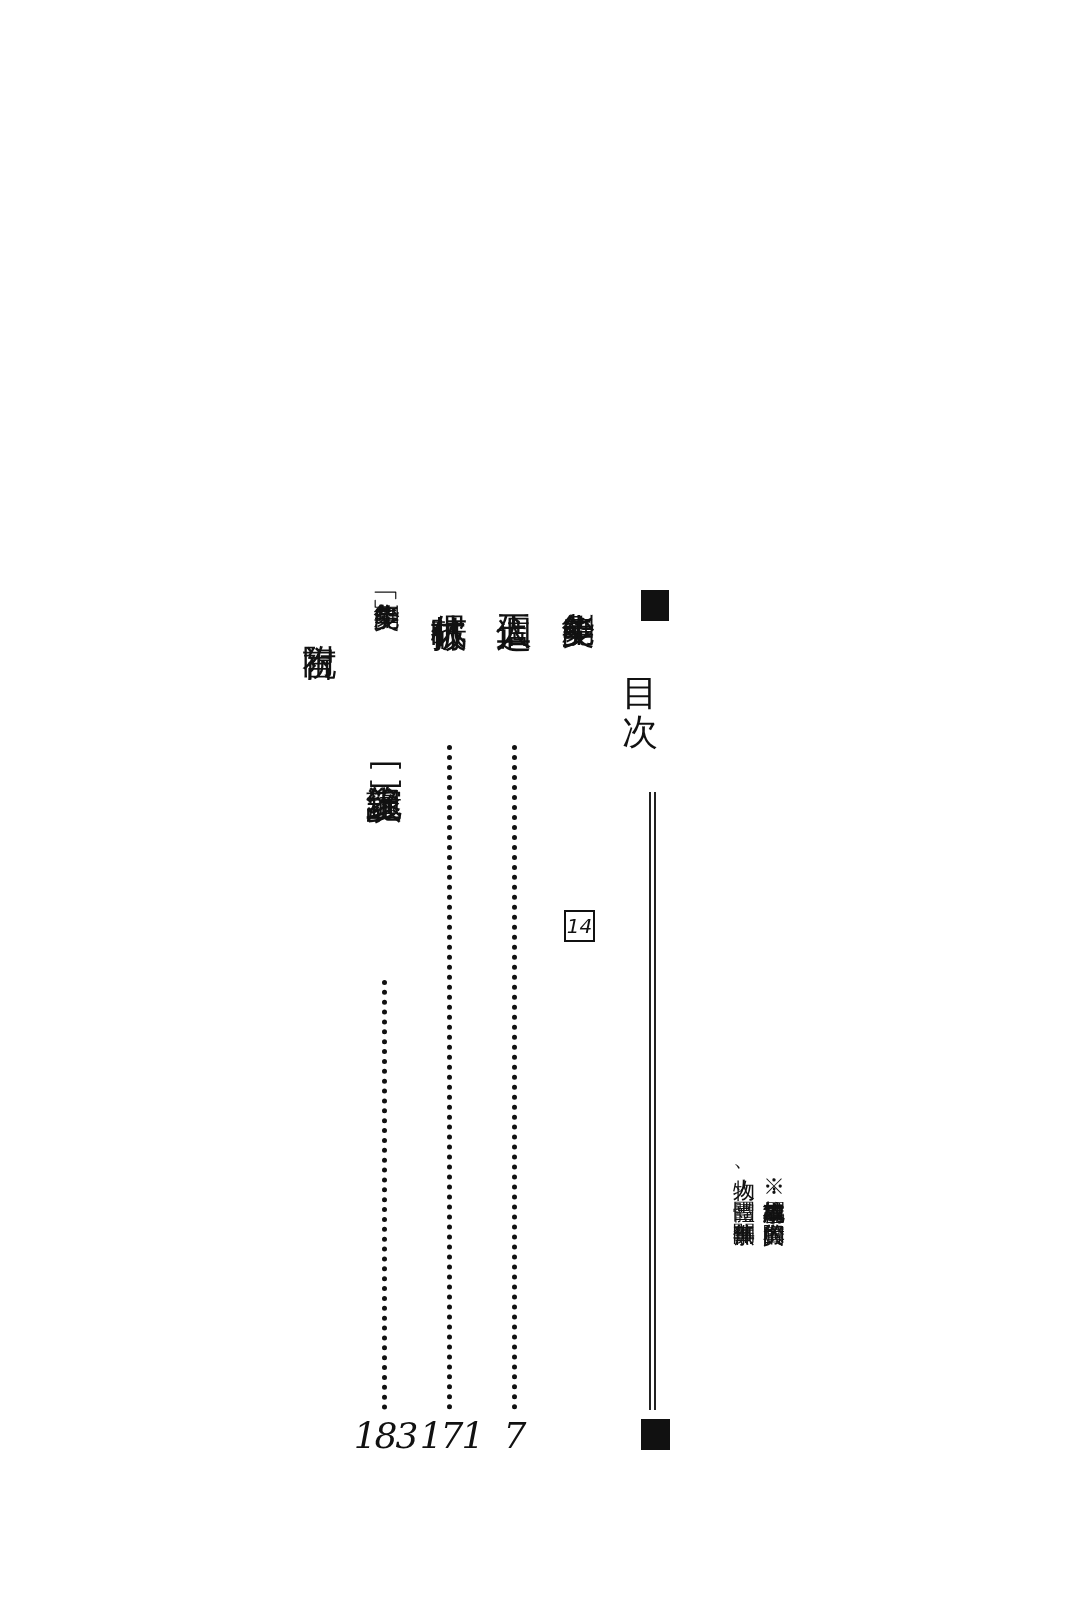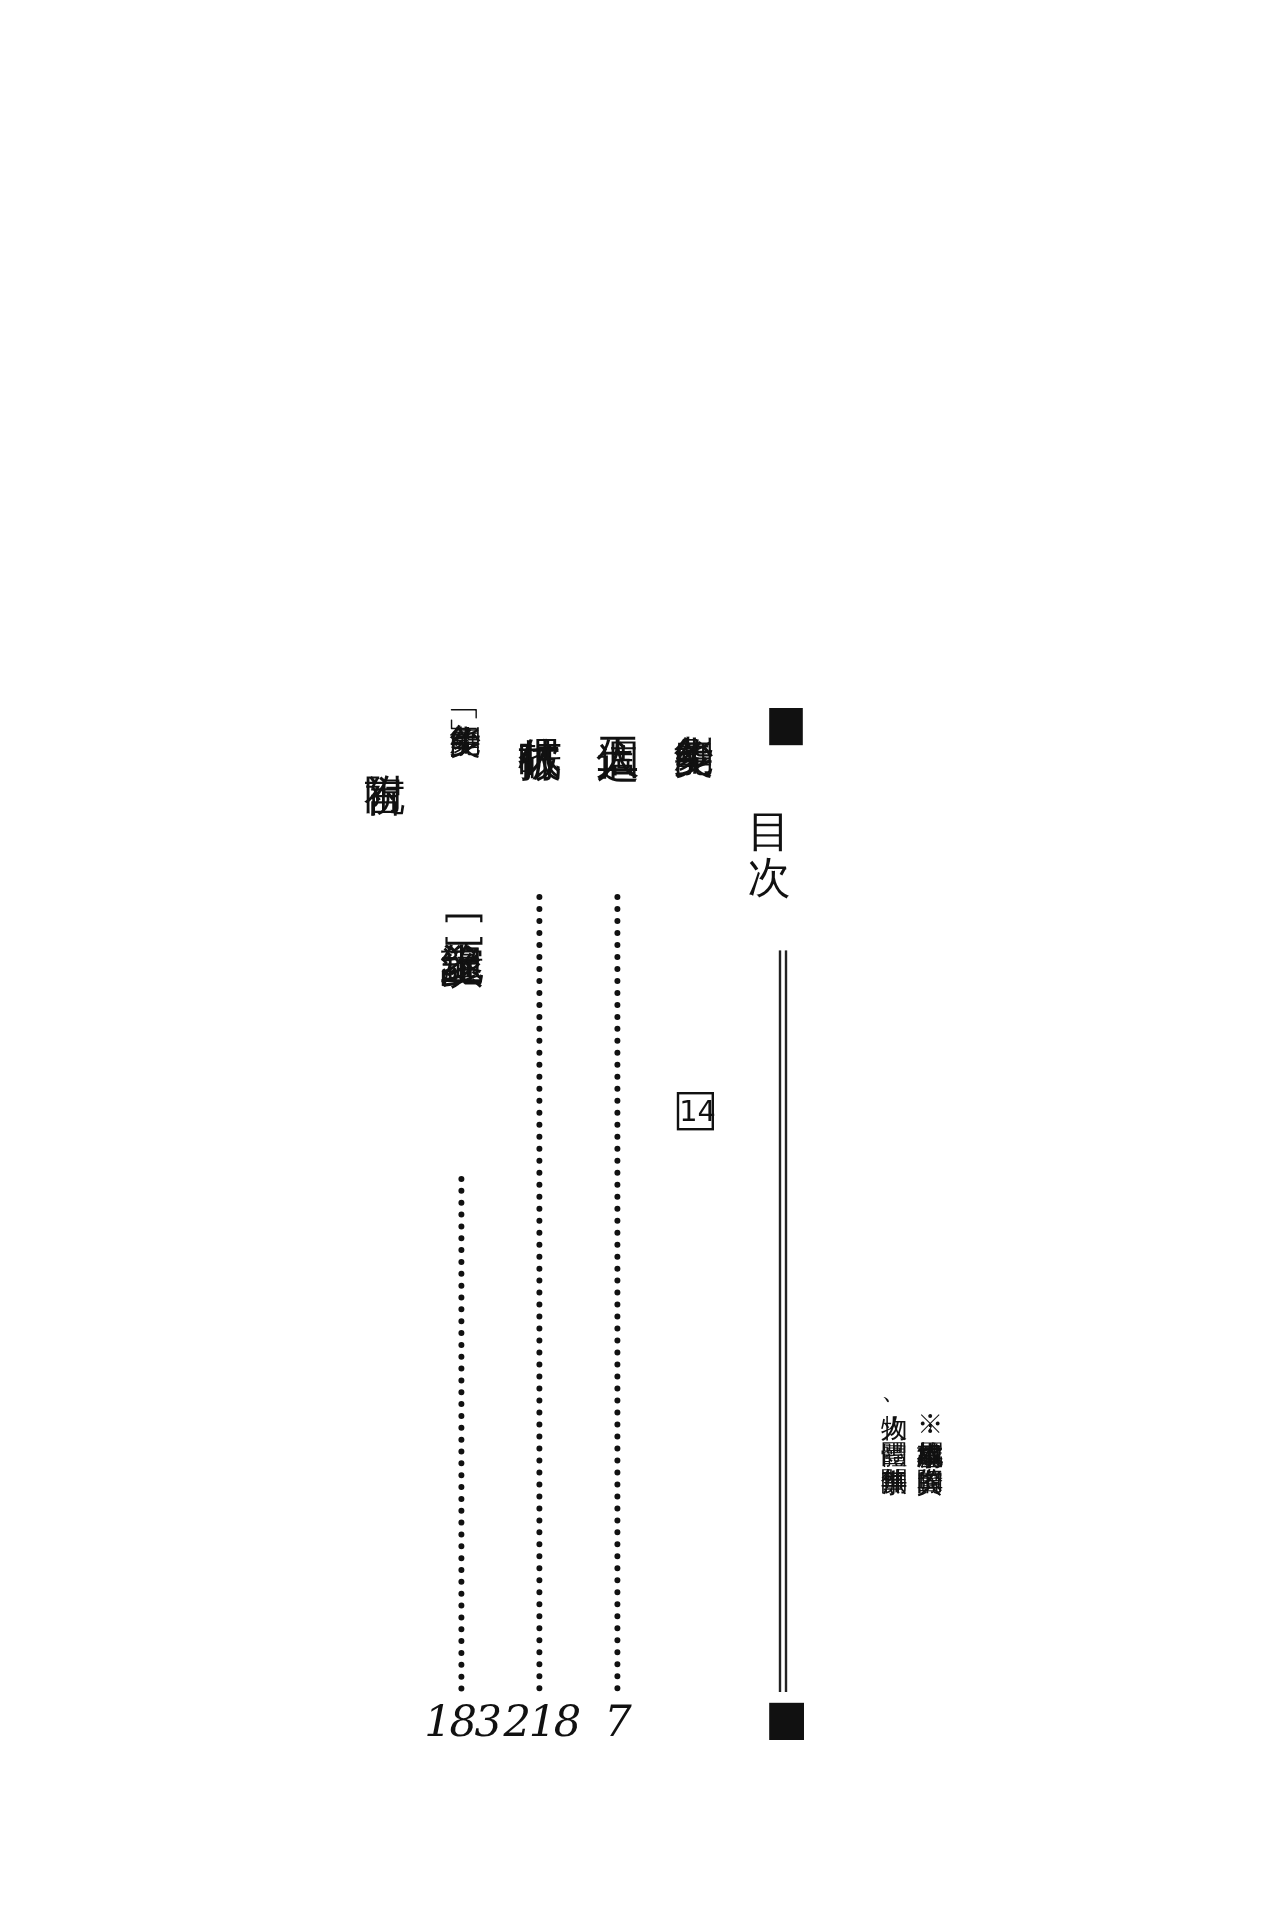--- a/index.html
+++ b/index.html
@@ -28,43 +28,44 @@
       font-family: "DejaVu Serif", serif;
       font-style: italic;
       font-size: 36px;
       letter-spacing: -2px;
       text-align: center;
       width: 70px;
     }
     .box14 {
       border: 2px solid #111;
       font-family: "DejaVu Sans", sans-serif;
-      font-size: 24px;
+      font-size: 20px;
       line-height: 28px;
       text-align: center;
+      font-style: italic;
     }
   </style>
 </head>
 <body>
 
 <div class="abs sq" style="left:641px; top:590px; width:28px; height:31px;"></div>
 <div class="abs vtext" style="left:622px; top:650px; font-size:36px; font-weight:500;">目　次</div>
 <div class="abs dline" style="left:649px; top:792px; height:618px;"></div>
 <div class="abs sq" style="left:641px; top:1419px; width:29px; height:31px;"></div>
 
 <div class="abs vtext" style="left:562px; top:587px; font-size:33px;">能劇美少年</div>
 <div class="abs box14" style="left:564px; top:910px; width:27px; height:28px;">14</div>
 
 <div class="abs vtext" style="left:496px; top:587px; font-size:36px;">這三個人</div>
 <div class="abs dots" style="left:512px; top:745px; height:665px;"></div>
 <div class="abs pnum" style="left:479px; top:1415px;">7</div>
 
 <div class="abs vtext" style="left:431px; top:587px; font-size:36px;">打破休眠</div>
 <div class="abs dots" style="left:447px; top:745px; height:665px;"></div>
-<div class="abs pnum" style="left:416px; top:1415px;">218</div>
+<div class="abs pnum" style="left:416px; top:1415px;">171</div>
 
 <div class="abs vtext" style="left:374px; top:583px; font-size:26px;">「能劇美少年」</div>
 <div class="abs vtext" style="left:366px; top:757px; font-size:36px;">上演記錄［參］</div>
 <div class="abs dots" style="left:382px; top:980px; height:430px;"></div>
 <div class="abs pnum" style="left:350px; top:1415px;">183</div>
 
 <div class="abs vtext" style="left:303px; top:618px; font-size:34px;">附祝言</div>
 
 <div class="abs vtext" style="left:763px; top:1162px; font-family:'DejaVu Serif', serif; font-size:22px; line-height:1.05;">※本故事純屬虛構，與實際的</div>
 <div class="abs vtext" style="left:733px; top:1162px; font-family:'DejaVu Serif', serif; font-size:22px; line-height:1.05;">人物、團體、事件無關。</div>

